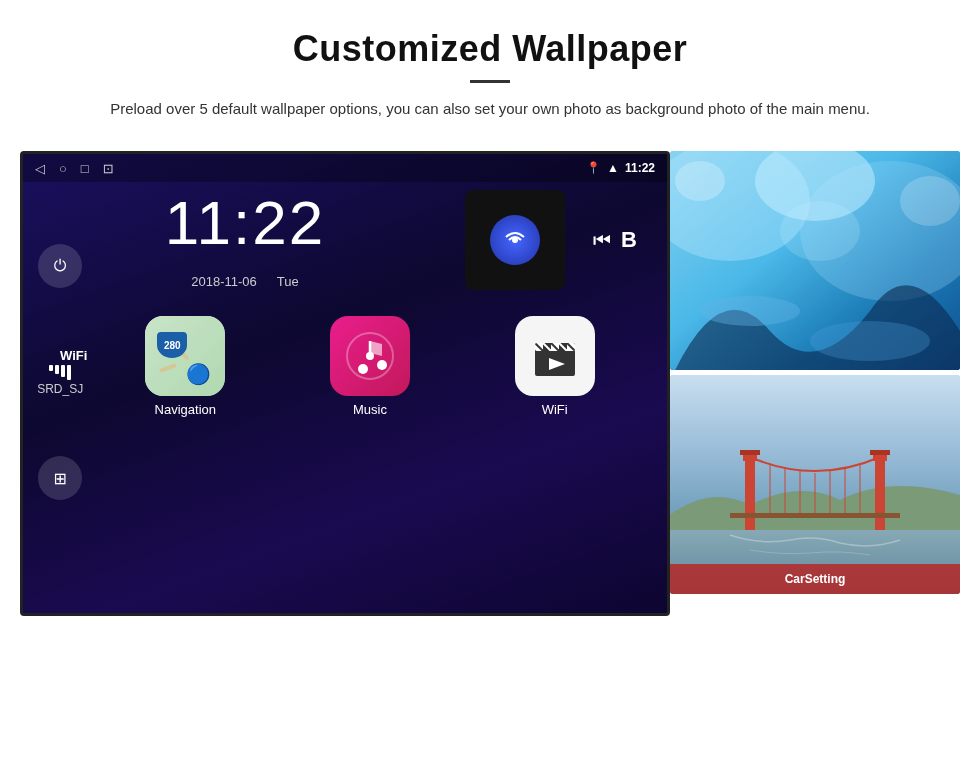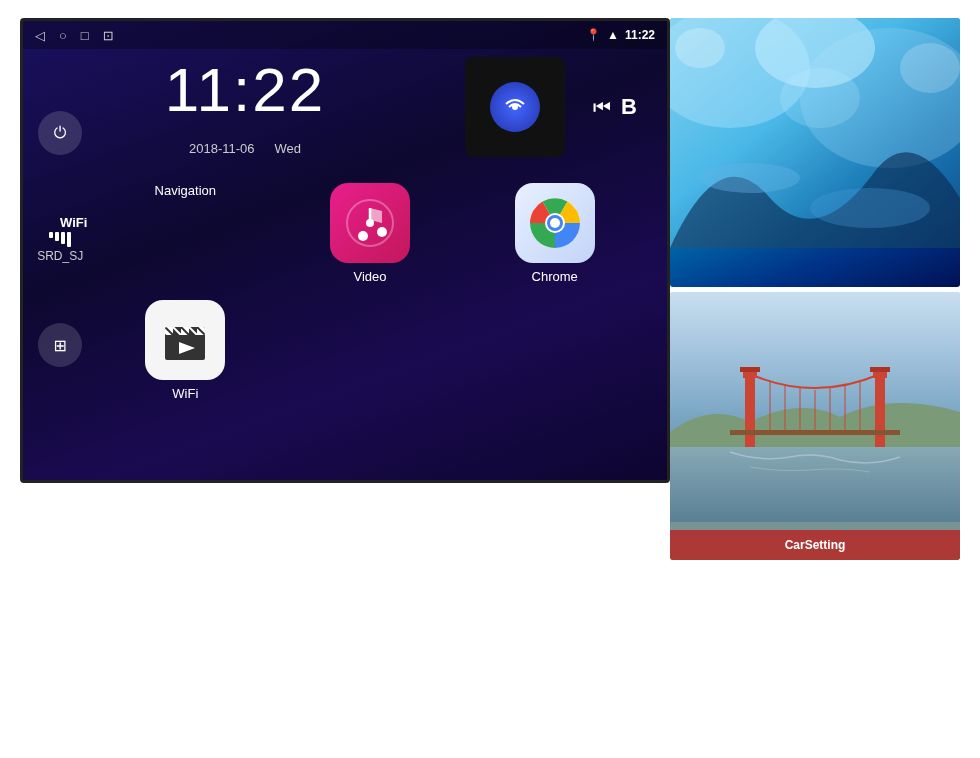--- a/index.html
+++ b/index.html
@@ -311,41 +311,46 @@
     
     .chrome-svg {
       width: 54px;
       height: 54px;
     }
 
     .wallpaper-container {
       display: flex;
       flex-direction: column;
       gap: 5px;
-      height: 542px;
+      height: 443px;
     }
 
     
     .carsetting-bar {
       position: absolute;
       bottom: 0;
       left: 0;
       right: 0;
       background: rgba(180, 40, 40, 0.85);
       height: 30px;
       display: flex;
       align-items: center;
       justify-content: center;
     }
   </style>
 </head>
 <body>
 
 <div>
 
+  <div class="page-header">
+    <h1>Customized Wallpaper</h1>
+    <div class="header-divider"></div>
+    <p>Preload over 5 default wallpaper options, you can also set your own photo as background photo of the main menu.</p>
+  </div>
 
   <div class="device-wrapper">
 
     <div class="android-screen">
 
       <div class="status-bar">
         <div class="status-bar-left">
           <span class="nav-icon">◁</span>
           <span class="nav-icon">○</span>
           <span class="nav-icon">□</span>
@@ -371,21 +376,21 @@
           <div class="wifi-ssid">SRD_SJ</div>
         </div>
         <div class="sidebar-btn">⊞</div>
       </div>
 
       <div class="clock-area">
         <div class="clock-left">
           <div class="clock-time">11:22</div>
           <div class="clock-date">
             <span>2018-11-06</span>
-            <span>Wed</span>
+            <span>Tue</span>
           </div>
         </div>
         <div class="clock-center">
           <div class="media-widget">
             <div class="media-icon-wifi">
 
               <svg width="28" height="28" viewBox="0 0 28 28">
                 <circle cx="14" cy="14" r="3" fill="white"></circle>
                 <path d="M8 14 Q14 8 20 14" stroke="white" stroke-width="2" fill="none"></path>
                 <path d="M5 11 Q14 3 23 11" stroke="white" stroke-width="2" fill="none"></path>
@@ -395,64 +400,47 @@
         </div>
         <div class="clock-right">
           <span class="media-btn">⏮</span>
           <span class="media-btn" style="font-size:22px;font-weight:bold;">B</span>
         </div>
       </div>
 
       <div class="app-grid">
 
         <div class="app-item">
+          <div class="app-icon icon-navigation">
+            <div class="nav-map-bg"></div>
+
+            <div class="nav-road" style="width:18px;height:4px;top:35px;left:28px;transform:rotate(45deg);"></div>
+            <div class="nav-road" style="width:18px;height:4px;top:50px;left:14px;transform:rotate(-20deg);"></div>
+            <div class="nav-shield">280</div>
+            <div class="nav-pin">🔵</div>
+          </div>
           <span class="app-label">Navigation</span>
         </div>
 
 
         <div class="app-item">
           <div class="app-icon icon-music">
             <svg width="50" height="50" viewBox="0 0 50 50">
               <circle cx="25" cy="25" r="23" fill="none" stroke="rgba(255,255,255,0.3)" stroke-width="2"></circle>
               <circle cx="25" cy="25" r="4" fill="white"></circle>
               <path d="M25 10 L25 25" stroke="white" stroke-width="2.5"></path>
               <path d="M25 10 L37 13 L37 25 L25 22 Z" fill="rgba(255,255,255,0.6)"></path>
               <circle cx="18" cy="38" r="5" fill="white"></circle>
               <circle cx="37" cy="34" r="5" fill="white"></circle>
             </svg>
           </div>
-          <span class="app-label">Video</span>
-        </div>
-
-
-        <div class="app-item">
-          <div class="app-icon icon-chrome">
-            <svg class="chrome-svg" viewBox="0 0 54 54">
-
-              <circle cx="27" cy="27" r="25" fill="white"></circle>
-
-              <path d="M27 27 L2 27 A25 25 0 0 1 14.5 5.5 Z" fill="#EA4335"></path>
-
-              <path d="M27 27 L14.5 5.5 A25 25 0 0 1 39.5 5.5 Z" fill="#34A853"></path>
-
-              <path d="M27 27 L39.5 5.5 A25 25 0 0 1 52 27 Z" fill="#FBBC04"></path>
-
-              <path d="M27 27 L52 27 A25 25 0 0 1 27 52 Z" fill="#4285F4"></path>
-
-              <path d="M27 27 L27 52 A25 25 0 0 1 2 27 Z" fill="#34A853"></path>
-
-              <circle cx="27" cy="27" r="10" fill="white"></circle>
-
-              <circle cx="27" cy="27" r="8" fill="#4285F4"></circle>
-
-              <circle cx="27" cy="27" r="5" fill="white"></circle>
-            </svg>
-          </div>
-          <span class="app-label">Chrome</span>
-        </div>
+          <span class="app-label">Music</span>
+        </div>
+
+
 
         <div class="app-item">
           <div class="app-icon icon-video">
 
             <svg width="52" height="52" viewBox="0 0 52 52">
 
               <rect x="6" y="18" width="40" height="28" rx="2" fill="#333"></rect>
 
               <rect x="6" y="13" width="40" height="8" rx="2" fill="#444"></rect>
 

